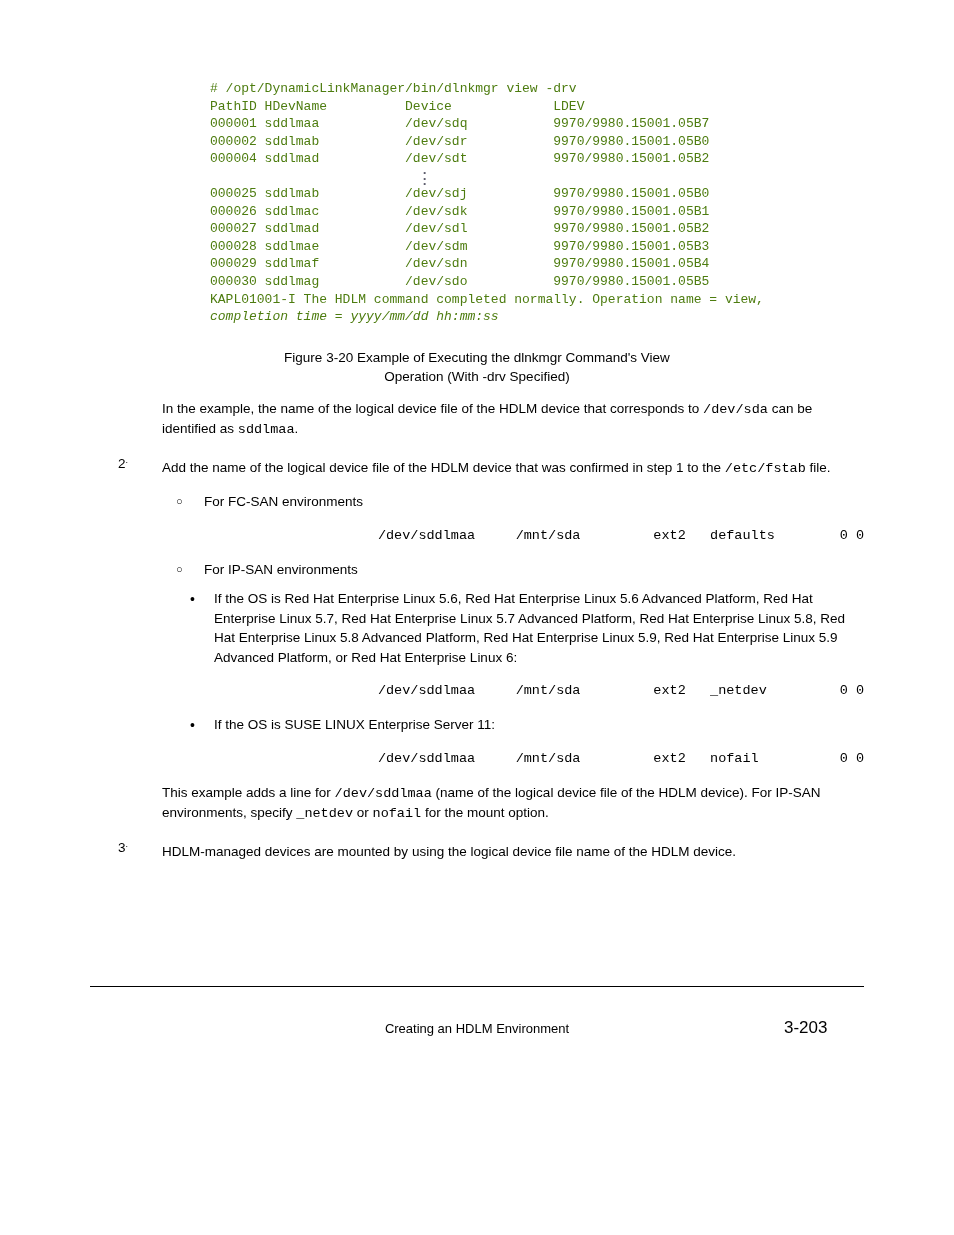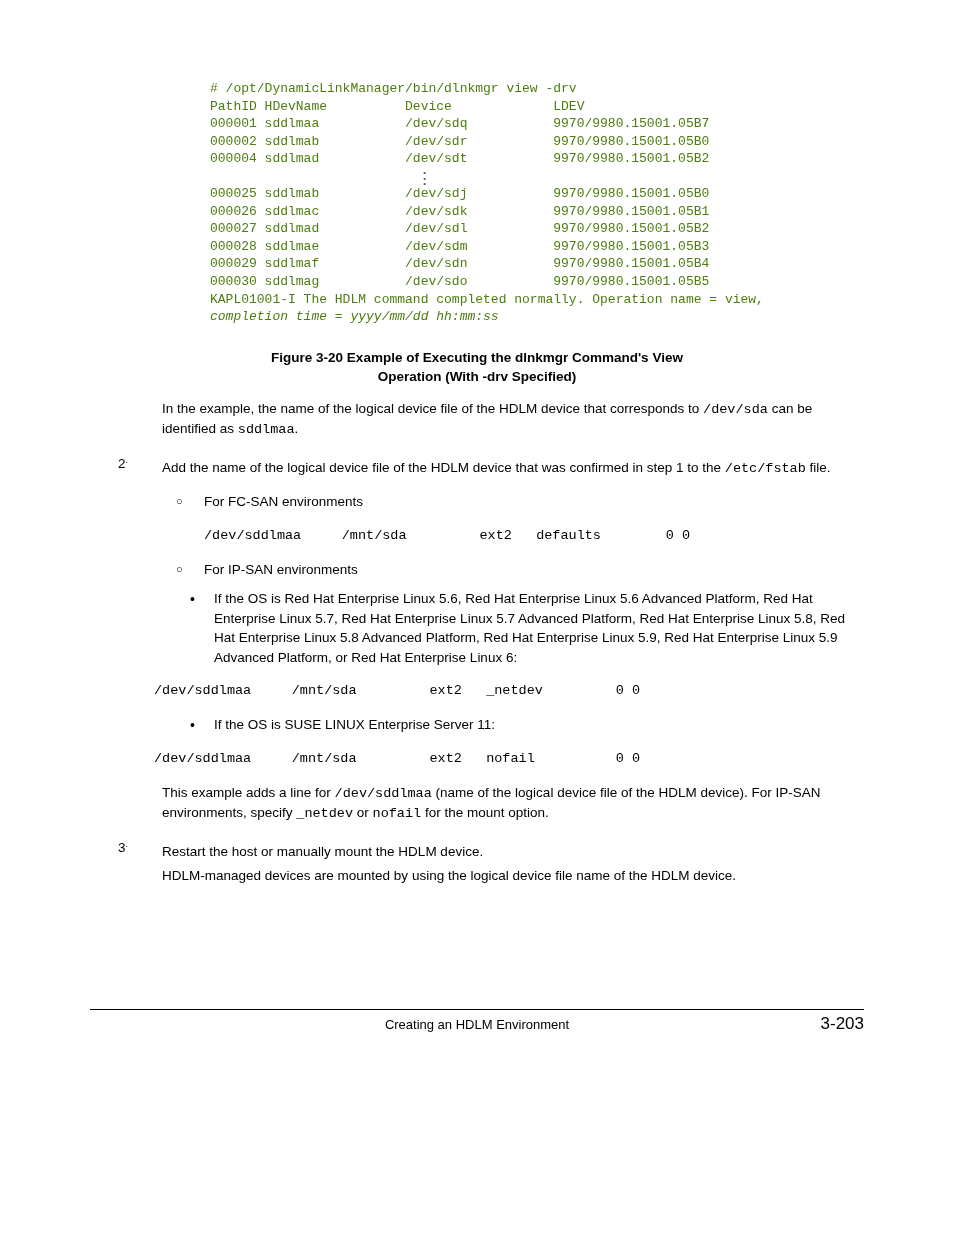--- a/index.html
+++ b/index.html
@@ -26,21 +26,21 @@
     font-family: "Courier New", Courier, monospace;
     text-align: left;
     color: #5a5a6a;
     font-weight: bold;
     letter-spacing: 0;
     line-height: 0.45;
     font-size: 13px;
   }
   .figcap {
     text-align: center;
-    font-weight: bold;
+    font-weight: normal;
     font-size: 13.5px;
     margin: 22px 0 12px 0;
   }
   .mono {
     font-family: "Courier New", Courier, monospace;
     font-size: 13.5px;
   }
   .body-indent { margin-left: 72px; }
   .li-num {
     display: table;
@@ -77,20 +77,21 @@
     width: 24px;
     vertical-align: top;
     font-size: 14px;
   }
   .sub-sub .content { display: table-cell; }
   .codeblock {
     font-family: "Courier New", Courier, monospace;
     font-size: 13.5px;
     white-space: pre;
     margin: 14px 0 14px 0;
+    text-align: right;
   }
   .codeblock-indent1 { margin-left: 114px; }
   .codeblock-indent2 { margin-left: 64px; }
   .footer {
     position: relative;
     margin-top: 120px;
   }
   .footer hr {
     border: none;
     border-top: 1px solid #000;
@@ -102,21 +103,21 @@
     align-items: baseline;
     font-size: 13px;
   }
   .footer-row1 .center {
     flex: 1;
     text-align: center;
   }
   .footer-row1 .pg {
     font-size: 17px;
     width: 80px;
-    text-align: right;
+    margin-top: 27px;
   }
   .footer-row1 .pad { width: 80px; }
   .footer-row2 {
     text-align: center;
     font-size: 11.5px;
     margin-top: 2px;
   }
   p { margin: 4px 0; }
 </style>
 </head>
@@ -186,21 +187,20 @@
 </div>
 <div class="codeblock codeblock-indent2">/dev/sddlmaa     /mnt/sda         ext2   nofail          0 0</div>
 
 <p class="body-indent" style="margin-top:14px;">
   <span>This example adds a line for </span><span class="mono">/dev/sddlmaa</span><span> (name of the logical device file of the HDLM device). For IP-SAN environments, specify </span><span class="mono">_netdev</span><span> or </span><span class="mono">nofail</span><span> for the mount option.</span>
 </p>
 
 <div class="li-num">
   <div class="marker"><span>3</span><span class="n">.</span></div>
   <div class="content">
-    <p>Restart the host or manually mount the HDLM device.</p>
     <p>HDLM-managed devices are mounted by using the logical device file name of the HDLM device.</p>
   </div>
 </div>
 
 <div class="footer">
   <hr>
   <div class="footer-row1">
     <div class="pad"></div>
     <div class="center">Creating an HDLM Environment</div>
     <div class="pg">3-203</div>

